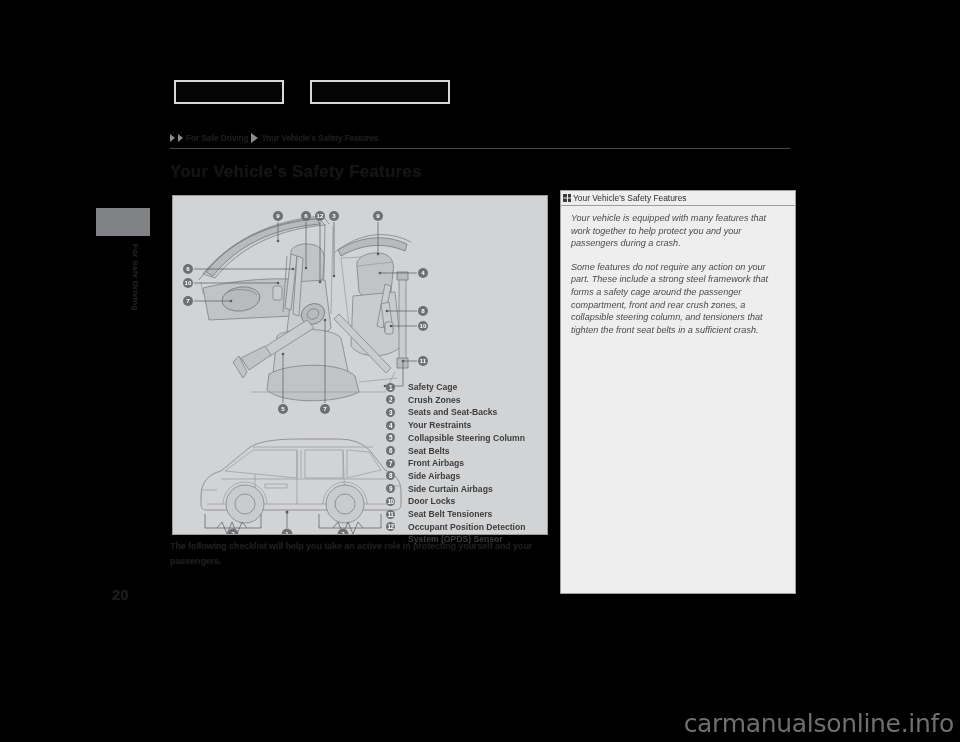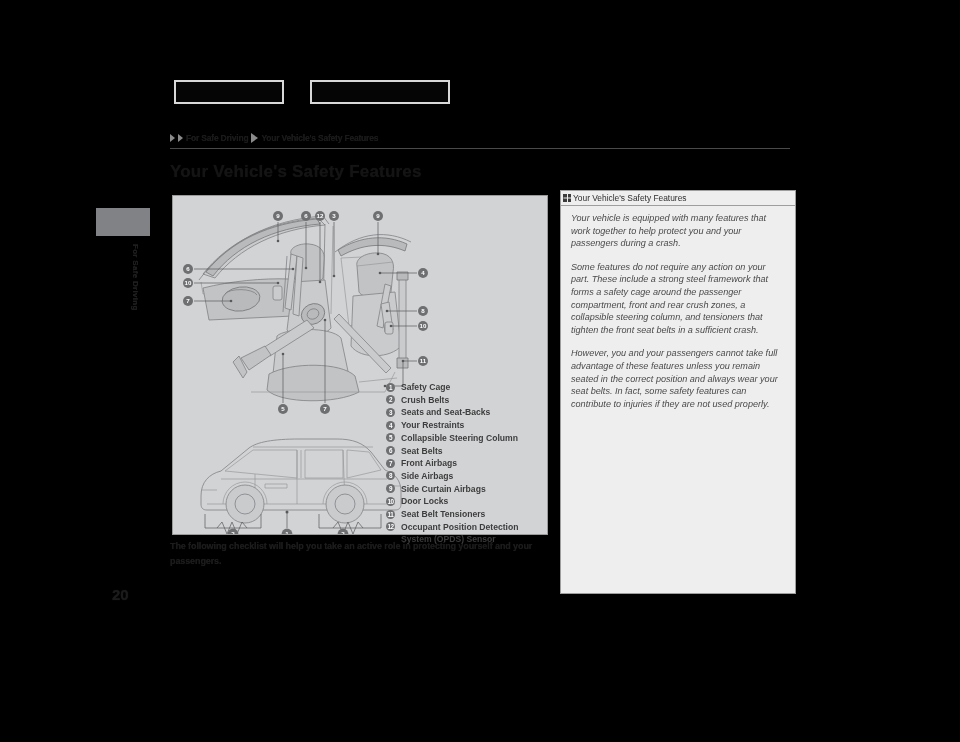--- a/index.html
+++ b/index.html
@@ -130,21 +130,21 @@
 
   
   #legend {
     position: absolute;
     left: 386px; top: 381px;
     width: 160px;
   }
   .legend-row {
     display: flex;
     align-items: flex-start;
-    gap: 6px;
+    gap: 13px;
     margin-bottom: 0.5px;
     line-height: 12.2px;
   }
   .legend-badge {
     flex: 0 0 auto;
     width: 9px; height: 9px;
     margin-top: 1.5px;
     border-radius: 50%;
     background: #6d6f71;
     color: #ffffff;
@@ -480,21 +480,21 @@
     </svg>
   </div>
 
   <div id="legend">
     <div class="legend-row">
       <span class="legend-badge">1</span>
       <span class="legend-label">Safety Cage</span>
     </div>
     <div class="legend-row">
       <span class="legend-badge">2</span>
-      <span class="legend-label">Crush Belts</span>
+      <span class="legend-label">Crush Zones</span>
     </div>
     <div class="legend-row">
       <span class="legend-badge">3</span>
       <span class="legend-label">Seats and Seat-Backs</span>
     </div>
     <div class="legend-row">
       <span class="legend-badge">4</span>
       <span class="legend-label">Your Restraints</span>
     </div>
     <div class="legend-row">
@@ -535,18 +535,18 @@
   <div id="caption">The following checklist will help you take an active role in protecting yourself and your passengers.</div>
 
   <div id="sidenote">
     <div id="sidenote-head">
       <span id="sidenote-icon"></span>
       <span id="sidenote-title">Your Vehicle's Safety Features</span>
     </div>
     <div id="sidenote-body">
       <p>Your vehicle is equipped with many features that work together to help protect you and your passengers during a crash.</p>
       <p>Some features do not require any action on your part. These include a strong steel framework that forms a safety cage around the passenger compartment, front and rear crush zones, a collapsible steering column, and tensioners that tighten the front seat belts in a sufficient crash.</p>
-      <p>However, you and your passengers cannot take full advantage of these features unless you remain seated in the correct position and always wear your seat belts. In fact, some safety features can contribute to injuries if they are not used properly.</p>
     </div>
   </div>
 
+  <div id="watermark">carmanualsonline.info</div>
 
 </div>
 
 </body></html>

